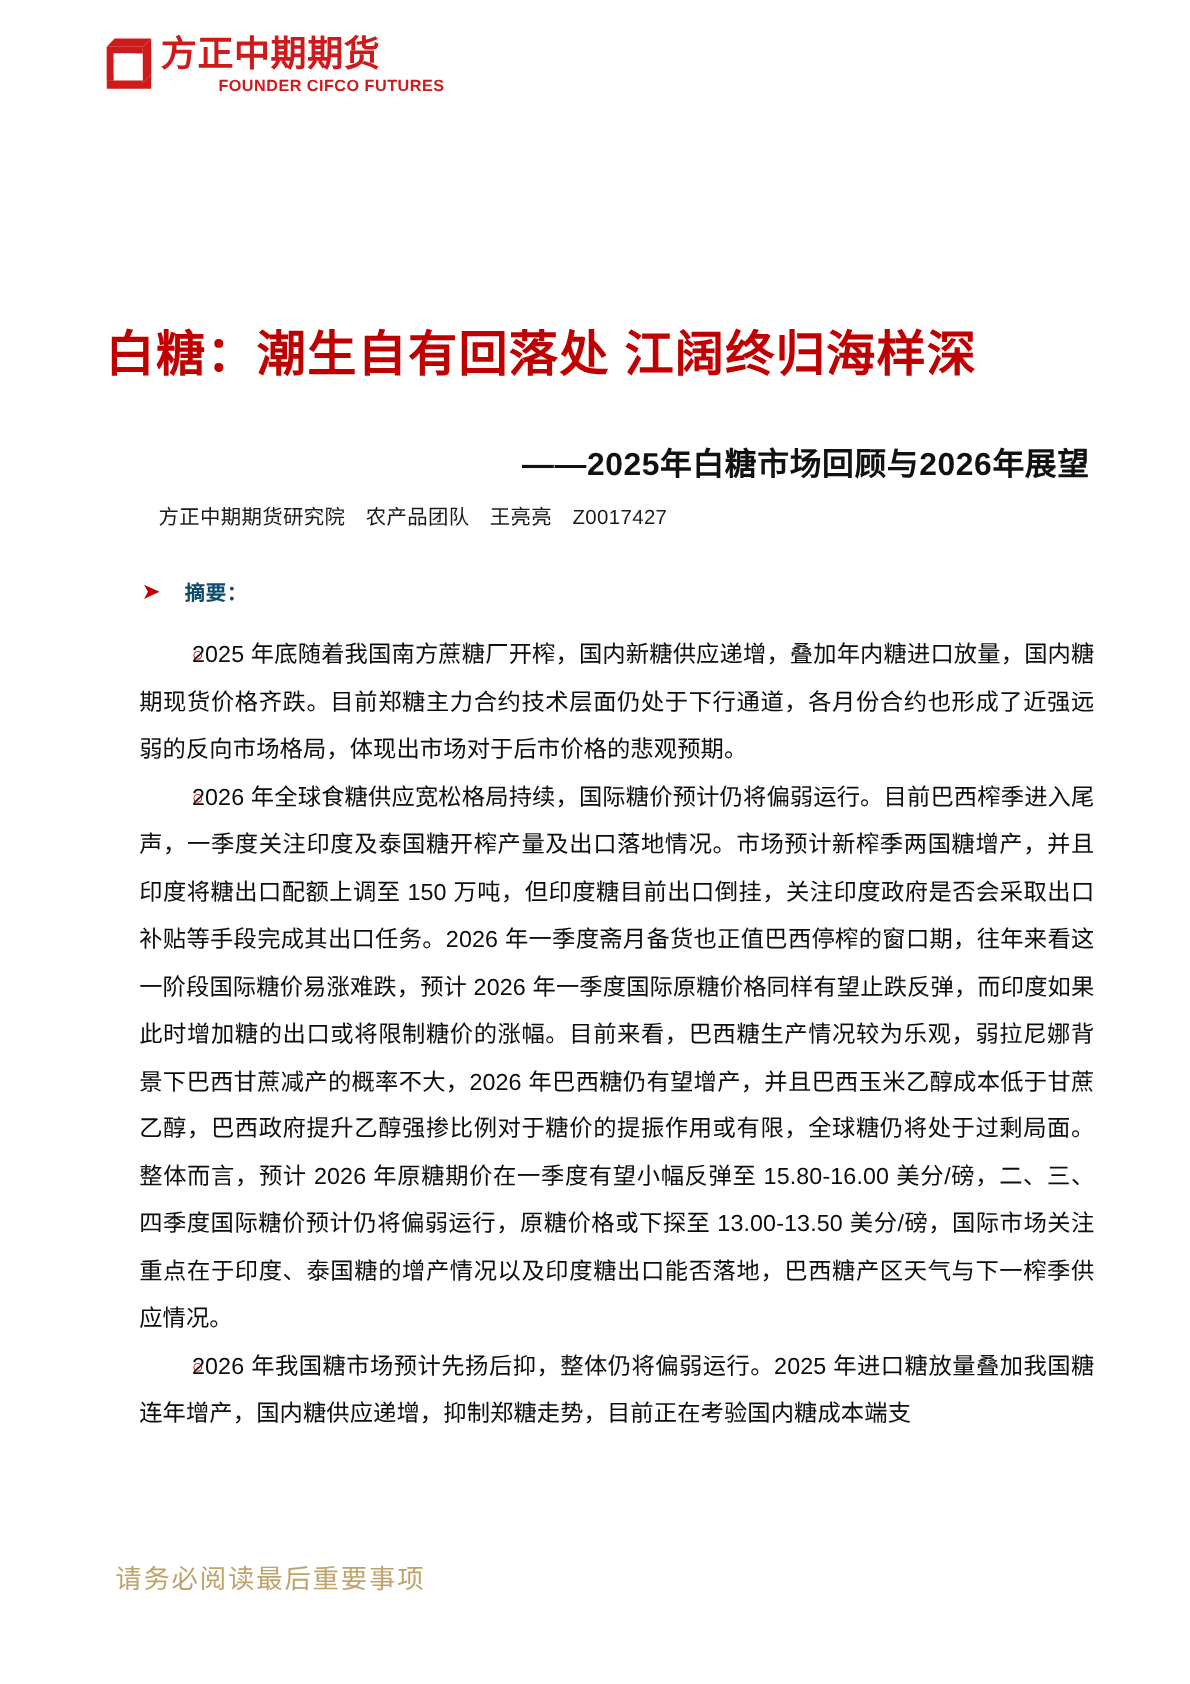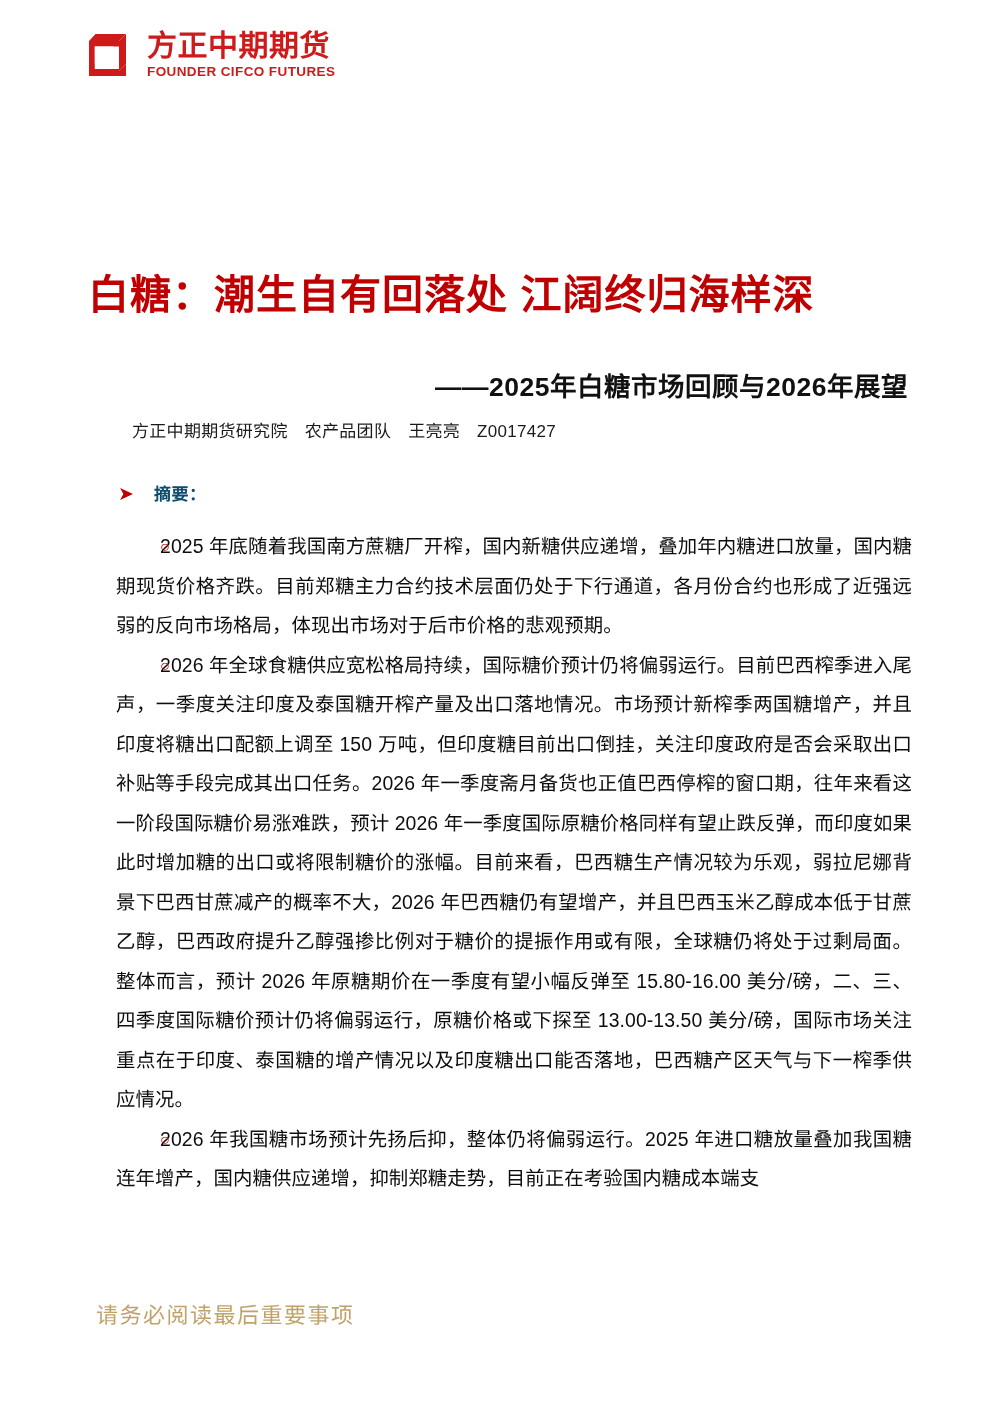--- a/index.html
+++ b/index.html
@@ -31,22 +31,21 @@
     left: 88px;
     right: 84px;
     height: 60px;
     display: flex;
     align-items: center;
     justify-content: space-between;
   }
 
   .brand {
     display: flex;
-    align-items: flex-end;
-    gap: 13px;
+    align-items: flex-start;
   }
 
   .brand-mark {
     width: 46px;
     height: 46px;
     flex: 0 0 auto;
     display: block;
   }
 
   .brand-text {
@@ -64,20 +63,21 @@
     line-height: 1.05;
   }
 
   .brand-en {
     font-size: 13.5px;
     font-weight: 700;
     color: #CE1A1A;
     letter-spacing: 0.4px;
     margin-top: 3px;
     line-height: 1;
+    margin-left: 48px;
   }
 
   .header-title {
     font-size: 26px;
     font-weight: 700;
     color: #CC1111;
     letter-spacing: 0.5px;
     white-space: nowrap;
   }
 

